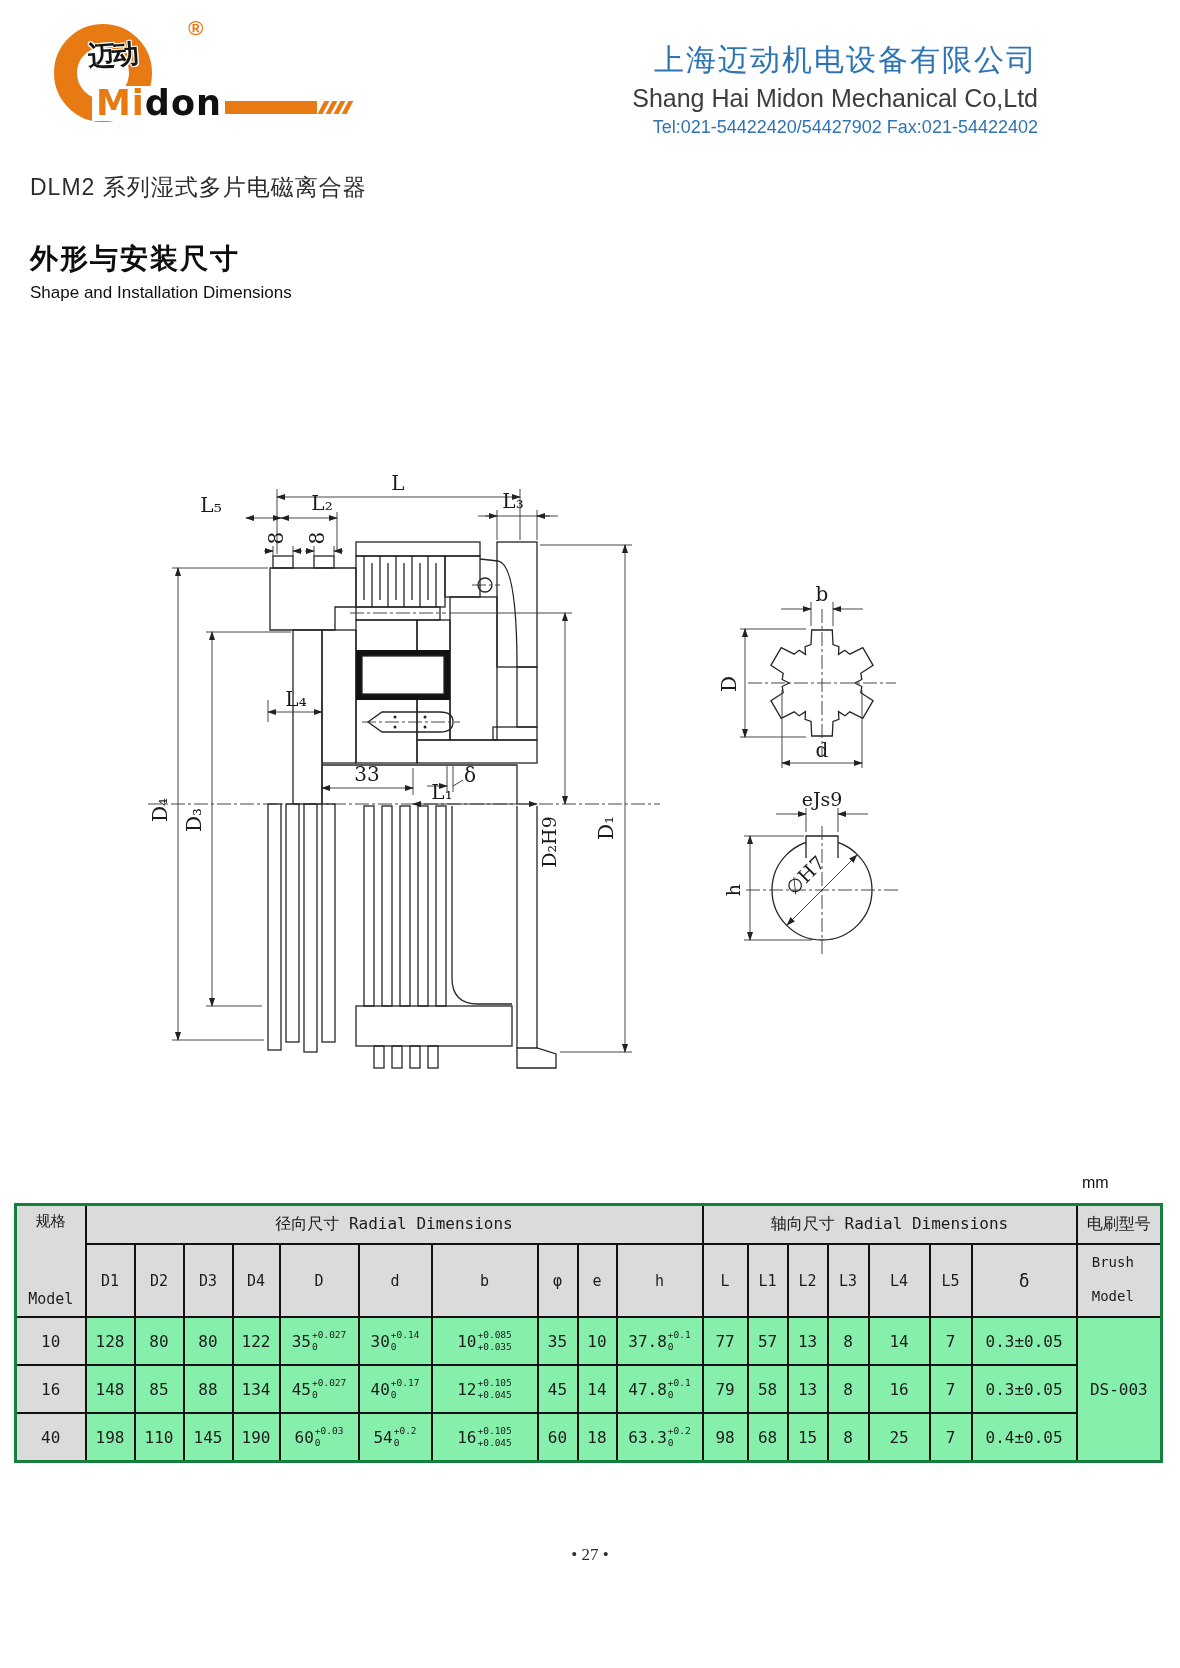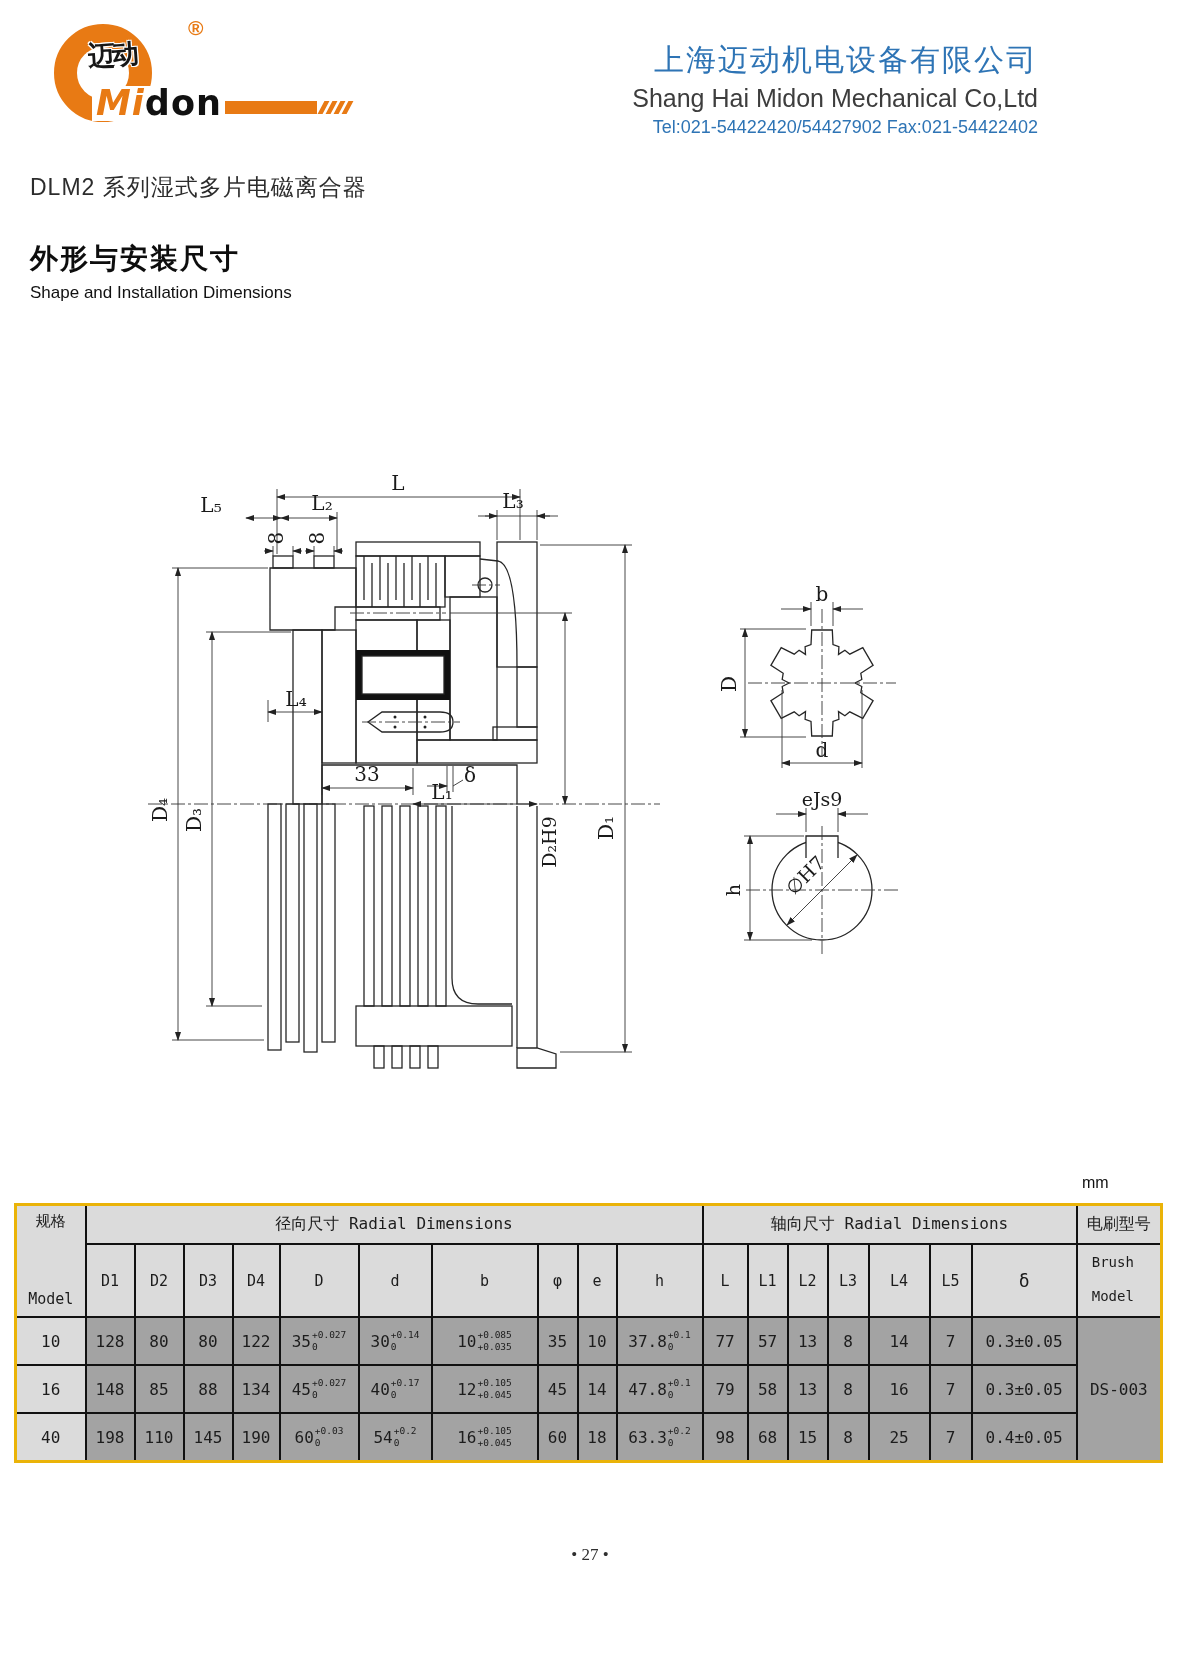--- a/index.html
+++ b/index.html
@@ -7,21 +7,21 @@
         font-family:"Liberation Sans", sans-serif;color:#222;}
   
   .logo{position:absolute;left:40px;top:10px;width:330px;height:120px;}
   .logo-ring{position:absolute;left:14px;top:14px;width:52px;height:52px;
              border:23px solid var(--orange,#E87A14);border-radius:50%;}
   .logo-zh{position:absolute;left:48px;top:32px;font-size:27px;font-weight:bold;color:#161616;
            letter-spacing:-3px;line-height:1.0;transform:rotate(-4deg);
            text-shadow:-1px -1px 0 #fff,1px -1px 0 #fff,-1px 1px 0 #fff,1px 1px 0 #fff;}
   .logo-word{position:absolute;left:52px;top:76px;font-size:35px;font-weight:bold;
              font-family:"DejaVu Sans",sans-serif;letter-spacing:1px;background:#fff;padding:0 4px;line-height:1.0;}
-  .logo-word .mi{color:var(--orange,#E87A14);font-style:italic;} .logo-word .don{color:#111;}
+  .logo-word .mi{color:var(--orange,#E87A14);} .logo-word .don{color:#111;}
   .reg{position:absolute;left:148px;top:6px;color:var(--orange,#E87A14);font-size:21px;font-weight:bold;}
   .logo-bar{position:absolute;left:185px;top:91px;width:92px;height:13px;background:var(--orange,#E87A14);}
   .logo-slashes{position:absolute;left:281px;top:91px;height:13px;display:flex;}
   .logo-slashes i{display:block;width:5px;height:13px;background:var(--orange,#E87A14);
                   margin-right:3px;transform:skewX(-28deg);}
   .hdr-right{position:absolute;right:142px;top:40px;text-align:right;}
   .hdr-right .zh{font-size:30px;color:var(--blue,#2E74B5);letter-spacing:2px;font-weight:500;}
   .hdr-right .en{font-size:25px;color:#3d3d3d;margin-top:3px;}
   .hdr-right .tel{font-size:18px;color:var(--blue,#2E74B5);margin-top:4px;}
   
@@ -35,26 +35,26 @@
   .drawing text{fill:#1a1a1a;font-family:"DejaVu Serif",serif;}
   .dim{stroke:#333;stroke-width:0.9;fill:none;}
   .out{stroke:#262626;stroke-width:1.3;fill:none;}
   .cl{stroke:#333;stroke-width:0.9;stroke-dasharray:14 3 3 3;fill:none;}
   
   .unit{position:absolute;left:1082px;top:1174px;font-size:16px;color:#111;}
   table.dims{position:absolute;left:14px;top:1203px;border-collapse:collapse;table-layout:fixed;
              width:1146px;font-family:"DejaVu Sans Mono",monospace;color:#1c1c1c;}
   table.dims td,table.dims th{border:2px solid #111;text-align:center;vertical-align:middle;
              font-weight:normal;padding:0;overflow:hidden;}
-  table.dims{border:3px solid #eab308;}
+  table.dims{border:3px solid #15803d;}
   .hbg{background:#DBDBDB;}
   .gh{font-size:16px;height:34px;}
   .sh{font-size:15px;height:62px;}
   .modelcell{font-size:16px;background:#DBDBDB;}
-  .datarow td{font-size:16px;height:46px;background:#a3a3a3;}
+  .datarow td{font-size:16px;height:46px;background:#86efac;}
   .datarow td.modelcell{background:#DBDBDB;}
   .brushdata{background:#DBDBDB;font-size:15px;margin-left:40px;}
   .mh{display:flex;flex-direction:column;justify-content:space-between;height:96px;padding:6px 0 8px 0;font-size:15px;}
   .bh{display:flex;flex-direction:column;justify-content:space-between;height:50px;padding:2px 12px 6px 0;font-size:14px;}
   .tol{display:inline-flex;align-items:center;justify-content:center;}
   .tol .stack{display:inline-flex;flex-direction:column;justify-content:center;
               font-size:9.5px;line-height:1.25;text-align:left;margin-left:1px;}
   
   .footer{position:absolute;left:0;top:1545px;width:100%;text-align:center;
           font-family:"Liberation Serif",serif;font-size:17px;color:#2f2f2f;}

